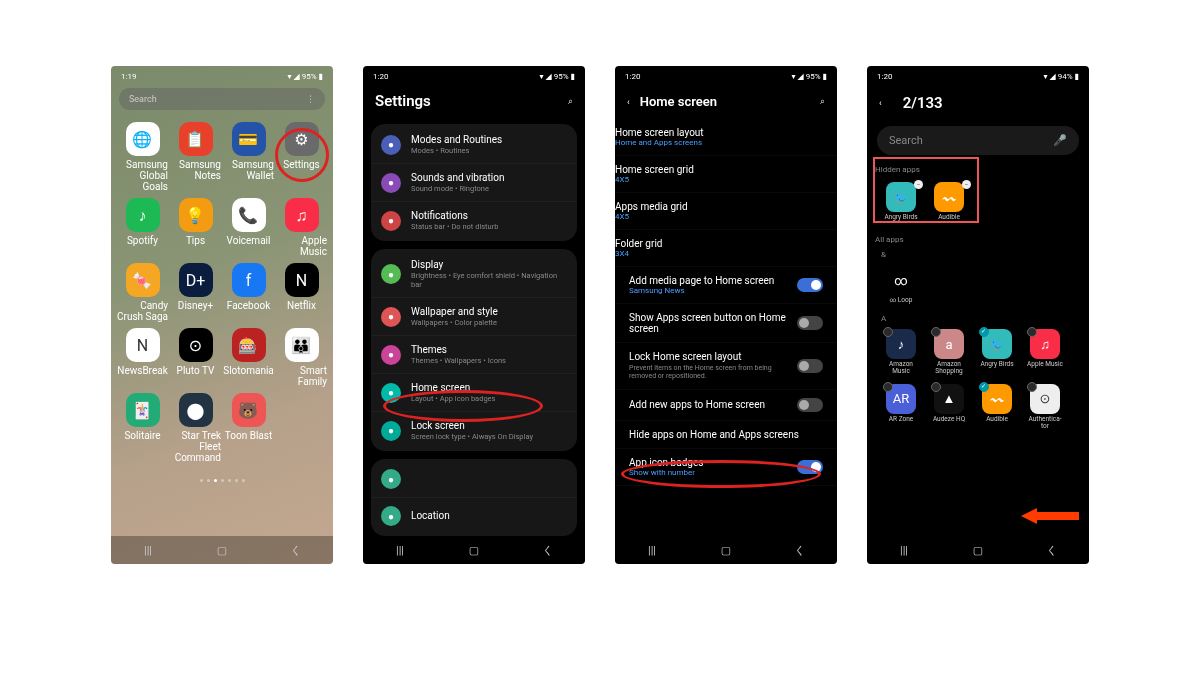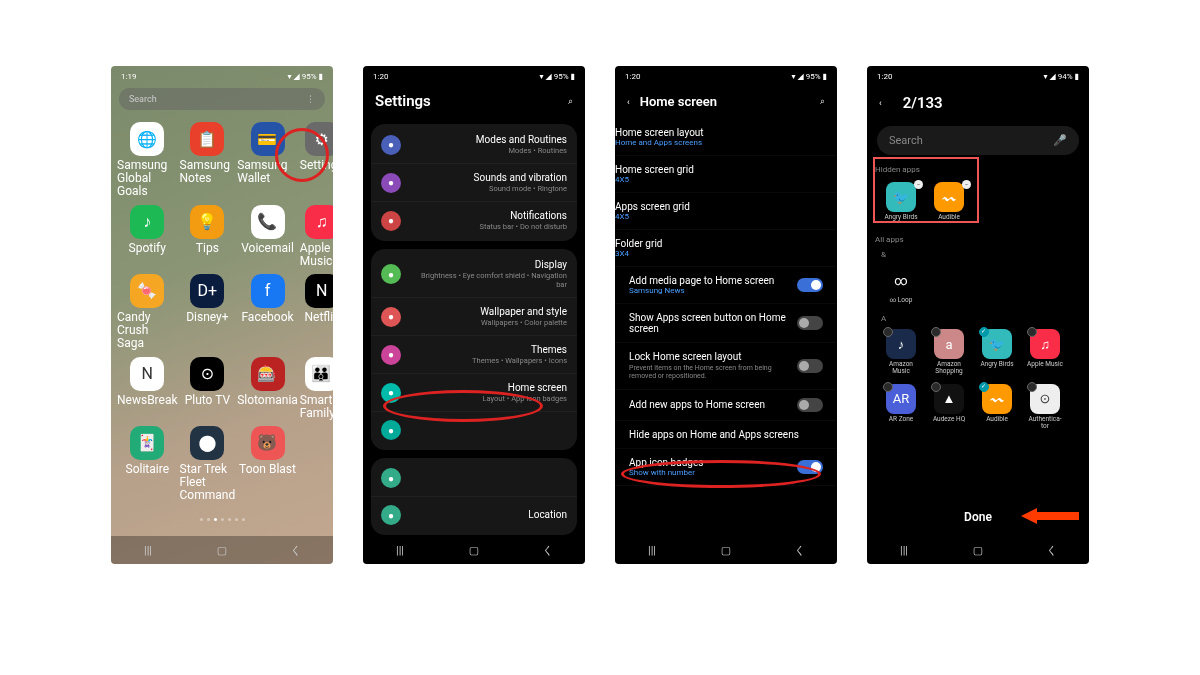--- a/index.html
+++ b/index.html
@@ -9,35 +9,35 @@
   .status-right { display: flex; gap: 2px; align-items: center; }
   .nav-bar { position: absolute; bottom: 0; left: 0; right: 0; height: 28px; display: flex; justify-content: space-around; align-items: center; background: rgba(0,0,0,0.3); }
   .nav-btn { width: 16px; height: 16px; display: flex; align-items: center; justify-content: center; color: #ccc; font-size: 11px; }
 
   
   .phone1 { background: linear-gradient(160deg, #7a8a6a, #8a9575 40%, #b5a08a 70%, #c4a890); }
   .search-pill { margin: 4px 8px; background: rgba(100,100,100,0.5); border-radius: 16px; padding: 6px 10px; display: flex; justify-content: space-between; align-items: center; font-size: 9px; color: #ccc; }
   .app-grid { display: grid; grid-template-columns: repeat(4, 1fr); gap: 6px 2px; padding: 8px 6px; }
   .app-icon { display: flex; flex-direction: column; align-items: center; gap: 3px; }
   .app-icon .ico { width: 34px; height: 34px; border-radius: 10px; display: flex; align-items: center; justify-content: center; font-size: 16px; }
-  .app-icon .lbl { font-size: 12px; text-align: left; line-height: 1.1; color: #fff; }
+  .app-icon .lbl { font-size: 10px; text-align: right; line-height: 1.1; color: #fff; }
   .page-dots { display: flex; justify-content: center; gap: 4px; margin-top: 8px; }
   .dot { width: 3px; height: 3px; border-radius: 50%; background: rgba(255,255,255,0.4); }
   .dot.active { background: #fff; }
   .circle-highlight { position: absolute; border: 3px solid #d22; border-radius: 50%; pointer-events: none; }
 
   
   .settings-header { padding: 8px 12px 14px; display: flex; justify-content: space-between; align-items: center; }
   .settings-title { font-size: 15px; font-weight: 600; }
   .settings-list { padding: 0 4px; }
   .settings-group { background: #171717; border-radius: 14px; margin: 0 4px 8px; padding: 2px 0; }
   .settings-item { display: flex; align-items: center; gap: 10px; padding: 8px 10px; border-bottom: 1px solid rgba(255,255,255,0.04); }
   .settings-item:last-child { border-bottom: none; }
   .si-icon { width: 20px; height: 20px; border-radius: 50%; flex-shrink: 0; display: flex; align-items: center; justify-content: center; font-size: 10px; }
-  .si-text { flex: 1; text-align: right; }
+  .si-text { flex: 1; }
   .si-title { font-size: 10px; color: #fff; }
   .si-sub { font-size: 7.5px; color: #888; margin-top: 1px; }
   .oval-highlight { position: absolute; border: 3px solid #d22; border-radius: 50%; pointer-events: none; }
 
   
   .hs-header { display: flex; align-items: center; gap: 10px; padding: 10px 12px; }
   .hs-title { font-size: 13px; font-weight: 600; flex: 1; }
   .hs-item { padding: 8px 0; border-bottom: 1px solid rgba(255,255,255,0.04); }
   .hs-label { font-size: 10px; color: #fff; }
   .hs-sub { font-size: 8px; color: #4a9eff; margin-top: 0; }
@@ -242,20 +242,24 @@
         </div>
         <div class="settings-item">
           <div class="si-icon" style="background:#0ba">●</div>
           <div class="si-text">
             <div class="si-title">Home screen</div>
             <div class="si-sub">Layout • App icon badges</div>
           </div>
         </div>
         <div class="settings-item">
           <div class="si-icon" style="background:#0a9">●</div>
+          <div class="si-text">
+            <div class="si-title">Lock screen</div>
+            <div class="si-sub">Screen lock type • Always On Display</div>
+          </div>
         </div>
       </div>
       <div class="settings-group">
         <div class="settings-item">
           <div class="si-icon" style="background:#3a8">●</div>
         </div>
         <div class="settings-item">
           <div class="si-icon" style="background:#3a8">●</div>
           <div class="si-text">
             <div class="si-title">Location</div>
@@ -290,21 +294,21 @@
   <div id="p3-list">
       <div class="hs-item">
         <div class="hs-label">Home screen layout</div>
         <div class="hs-sub">Home and Apps screens</div>
       </div>
       <div class="hs-item">
         <div class="hs-label">Home screen grid</div>
         <div class="hs-sub">4X5</div>
       </div>
       <div class="hs-item">
-        <div class="hs-label">Apps screen grid</div>
+        <div class="hs-label">Apps media grid</div>
         <div class="hs-sub">4X5</div>
       </div>
       <div class="hs-item">
         <div class="hs-label">Folder grid</div>
         <div class="hs-sub">3X4</div>
       </div>
       <div class="hs-toggle-row">
         <div>
           <div class="hs-label">Add media page to Home screen</div>
           <div class="hs-sub">Samsung News</div>
@@ -426,21 +430,20 @@
           <div class="ico" style="background:#f90;color:#fff">〰</div>
           <div class="lbl">Audible</div>
         </div>
         <div class="p4-app">
           <div class="chk "></div>
           <div class="ico" style="background:#eee;color:#333">⊙</div>
           <div class="lbl">Authentica-tor</div>
         </div>
       </div>
     </div>
-  <div class="p4-done">Done</div>
   <div class="nav-bar">
     <div class="nav-btn">|||</div>
     <div class="nav-btn">▢</div>
     <div class="nav-btn">く</div>
   </div>
   <div class="p4-hidden-box" style="top:91px; left:6px; width:106px; height:66px;"></div>
   <div class="arrow" style="bottom:38px; right:8px;">
     <svg width="60" height="20">
         <polygon points="0,10 16,2 16,6 58,6 58,14 16,14 16,18" fill="#ff3b00"></polygon>
       </svg>

